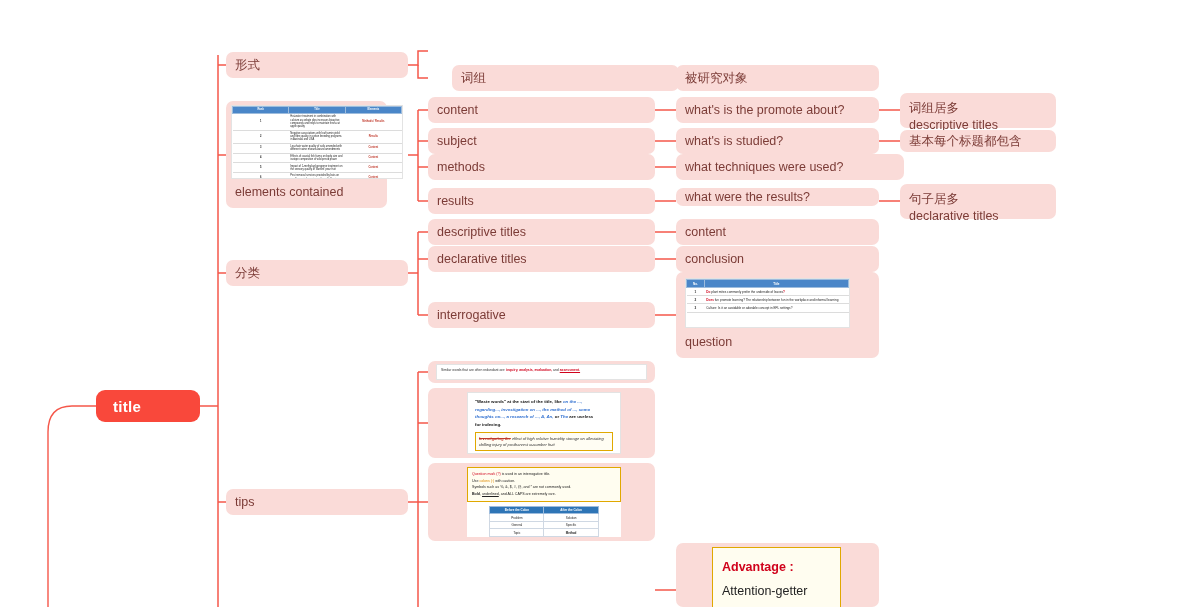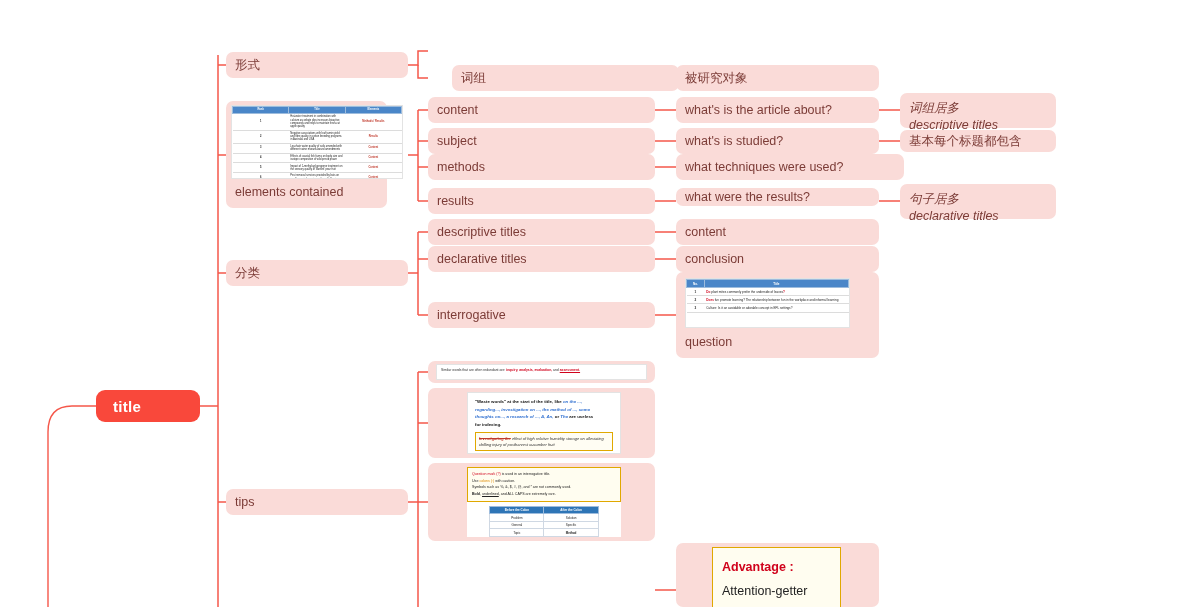--- a/index.html
+++ b/index.html
@@ -18,21 +18,21 @@
     position:absolute;
     background:#fadbd8;
     border-radius:7px;
     color:#7b3b36;
     font-size:12.5px;
     line-height:1.35;
     padding:6px 9px;
     display:flex;
     align-items:center;
   }
-  .node.multi { display:block; padding:7px 9px;font-style:italic; }
+  .node.multi { display:block; padding:7px 9px; }
   .node.top { align-items:flex-start; }
 
   .root {
     position:absolute;
     background:#f9483b;
     color:#ffffff;
     border-radius:9px;
     font-size:15px;
     font-weight:bold;
     display:flex;
@@ -234,21 +234,21 @@
     <span>subject</span>
   </div>
   <div class="node" style="left:428px;top:154px;width:227px;height:26px;">
     <span>methods</span>
   </div>
   <div class="node" style="left:428px;top:188px;width:227px;height:26px;">
     <span>results</span>
   </div>
 
   <div class="node" style="left:676px;top:97px;width:203px;height:26px;">
-    <span>what's is the article about?</span>
+    <span>what's is the promote about?</span>
   </div>
   <div class="node" style="left:676px;top:128px;width:203px;height:26px;">
     <span>what's is studied?</span>
   </div>
   <div class="node" style="left:676px;top:154px;width:228px;height:26px;">
     <span> what techniques were used?</span>
   </div>
   <div class="node" style="left:676px;top:188px;width:203px;height:18px;">
     <span>what were the results?</span>
   </div>

